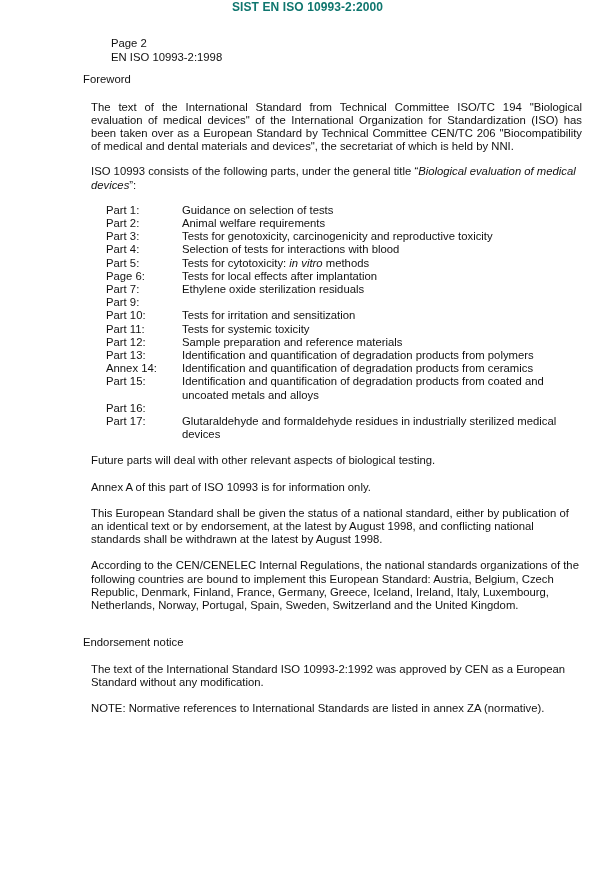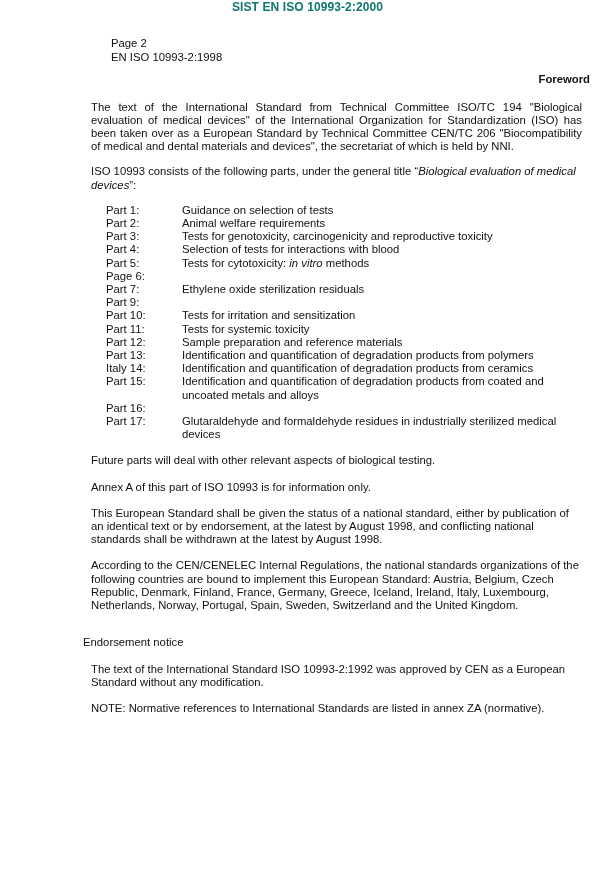--- a/index.html
+++ b/index.html
@@ -2,21 +2,21 @@
 <html><head>
 <meta charset="utf-8">
 <style>
   html, body { margin: 0; padding: 0; background: #ffffff; }
   body { width: 615px; height: 876px; position: relative; overflow: hidden;
          font-family: "Liberation Sans", sans-serif; color: #111; font-size: 11.3px; }
   .watermark { position: absolute; top: 0; left: 0; width: 615px; text-align: center;
                font-weight: bold; font-size: 12px; color: #0f766e; letter-spacing: 0.1px; }
   .page { position: absolute; left: 83px; top: 37px; width: 507px; }
   .hdr { line-height: 13.5px; padding-left: 28px; }
-  .title { font-weight: bold; margin-top: 9px; line-height: 13.5px; text-align: right; }
+  .title { font-weight: normal; margin-top: 9px; line-height: 13.5px; }
   p { margin: 8px; line-height: 13.2px; text-align: justify; }
   .para1 { margin-top: 14px; }
   .para2 { margin-top: 12px; text-align: left; }
   .parts { margin-top: 12px; margin-left: 23px; }
   .part { display: flex; line-height: 13.2px; }
   .part .num { width: 76px; flex: none; }
   .part .txt { flex: 1; }
   .gap { margin-top: 13px; text-align: left; }
   .center-title { font-weight: normal; text-align: left; margin-top: 24px; line-height: 13.5px; }
 </style>
@@ -51,20 +51,21 @@
     <div class="part">
         <span class="num">Part 4:</span>
         <span class="txt">Selection of tests for interactions with blood</span>
       </div>
     <div class="part">
         <span class="num">Part 5:</span>
         <span class="txt"><span>Tests for cytotoxicity: </span><i>in vitro</i><span> methods</span></span>
       </div>
     <div class="part">
         <span class="num">Page 6:</span>
+        <span class="txt">Tests for local effects after implantation</span>
       </div>
     <div class="part">
         <span class="num">Part 7:</span>
         <span class="txt">Ethylene oxide sterilization residuals</span>
       </div>
     <div class="part">
         <span class="num">Part 9:</span>
       </div>
     <div class="part">
         <span class="num">Part 10:</span>
@@ -76,21 +77,21 @@
       </div>
     <div class="part">
         <span class="num">Part 12:</span>
         <span class="txt">Sample preparation and reference materials</span>
       </div>
     <div class="part">
         <span class="num">Part 13:</span>
         <span class="txt">Identification and quantification of degradation products from polymers</span>
       </div>
     <div class="part">
-        <span class="num">Italy 14:</span>
+        <span class="num">Annex 14:</span>
         <span class="txt">Identification and quantification of degradation products from ceramics</span>
       </div>
     <div class="part">
         <span class="num">Part 15:</span>
         <span class="txt">Identification and quantification of degradation products from coated and uncoated metals and alloys</span>
       </div>
     <div class="part">
         <span class="num">Part 16:</span>
       </div>
     <div class="part">

